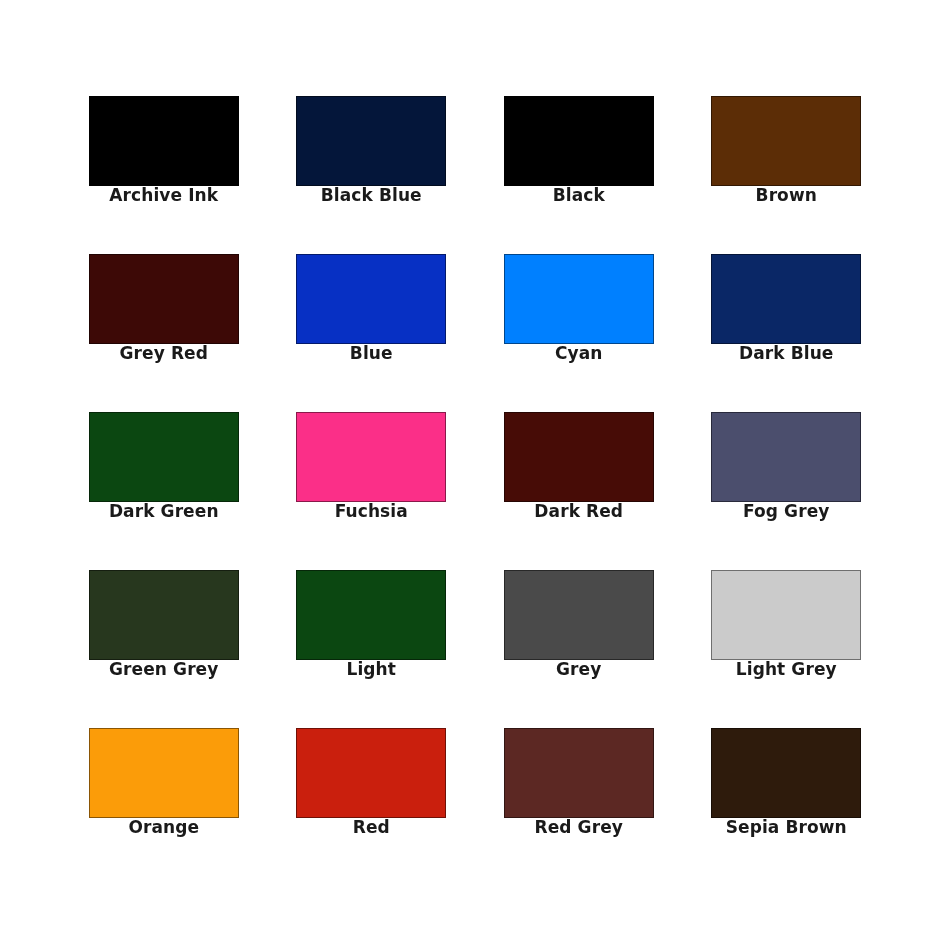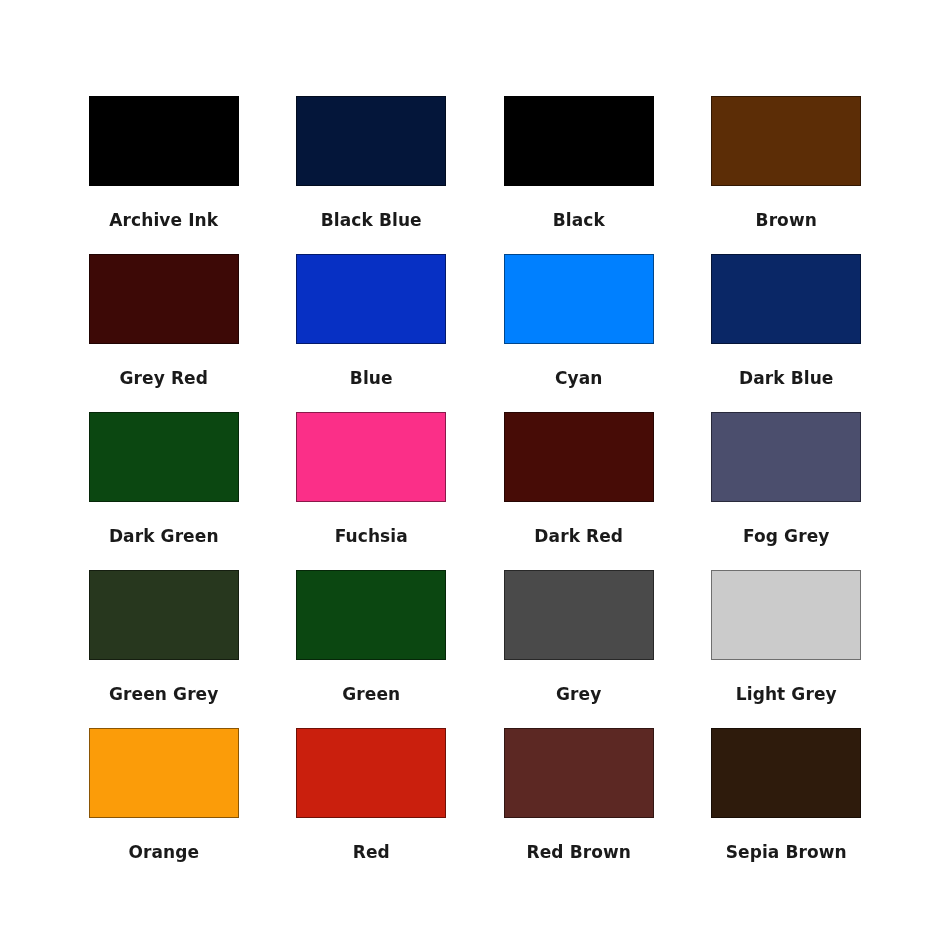--- a/index.html
+++ b/index.html
@@ -31,21 +31,21 @@
     align-items: center;
     justify-content: flex-start;
   }
   .swatch-chip {
     width: 150px;
     height: 90px;
     border: 1px solid rgba(0,0,0,0.45);
     box-sizing: border-box;
   }
   .swatch-label {
-    margin-top: 25px;
+    margin-top: 0;
     font-size: 17px;
     font-weight: bold;
     color: #1a1a1a;
     letter-spacing: 0.1px;
     text-align: left;
     line-height: 1.1;
     white-space: nowrap;
   }
 </style>
 </head>
@@ -113,21 +113,21 @@
     <div class="swatch-label">Fog Grey</div>
   </div>
 
   <div class="swatch-cell">
     <div class="swatch-chip" style="background-color: rgb(39, 55, 30);"></div>
     <div class="swatch-label">Green Grey</div>
   </div>
 
   <div class="swatch-cell">
     <div class="swatch-chip" style="background-color: rgb(11, 71, 17);"></div>
-    <div class="swatch-label">Green</div>
+    <div class="swatch-label">Light</div>
   </div>
 
   <div class="swatch-cell">
     <div class="swatch-chip" style="background-color: rgb(74, 74, 74);"></div>
     <div class="swatch-label">Grey</div>
   </div>
 
   <div class="swatch-cell">
     <div class="swatch-chip" style="background-color: rgb(203, 203, 203);"></div>
     <div class="swatch-label">Light Grey</div>
@@ -138,21 +138,21 @@
     <div class="swatch-label">Orange</div>
   </div>
 
   <div class="swatch-cell">
     <div class="swatch-chip" style="background-color: rgb(202, 31, 13);"></div>
     <div class="swatch-label">Red</div>
   </div>
 
   <div class="swatch-cell">
     <div class="swatch-chip" style="background-color: rgb(92, 40, 35);"></div>
-    <div class="swatch-label">Red Brown</div>
+    <div class="swatch-label">Red Grey</div>
   </div>
 
   <div class="swatch-cell">
     <div class="swatch-chip" style="background-color: rgb(46, 27, 12);"></div>
     <div class="swatch-label">Sepia Brown</div>
   </div>
 
 </div>
 
 </body></html>

